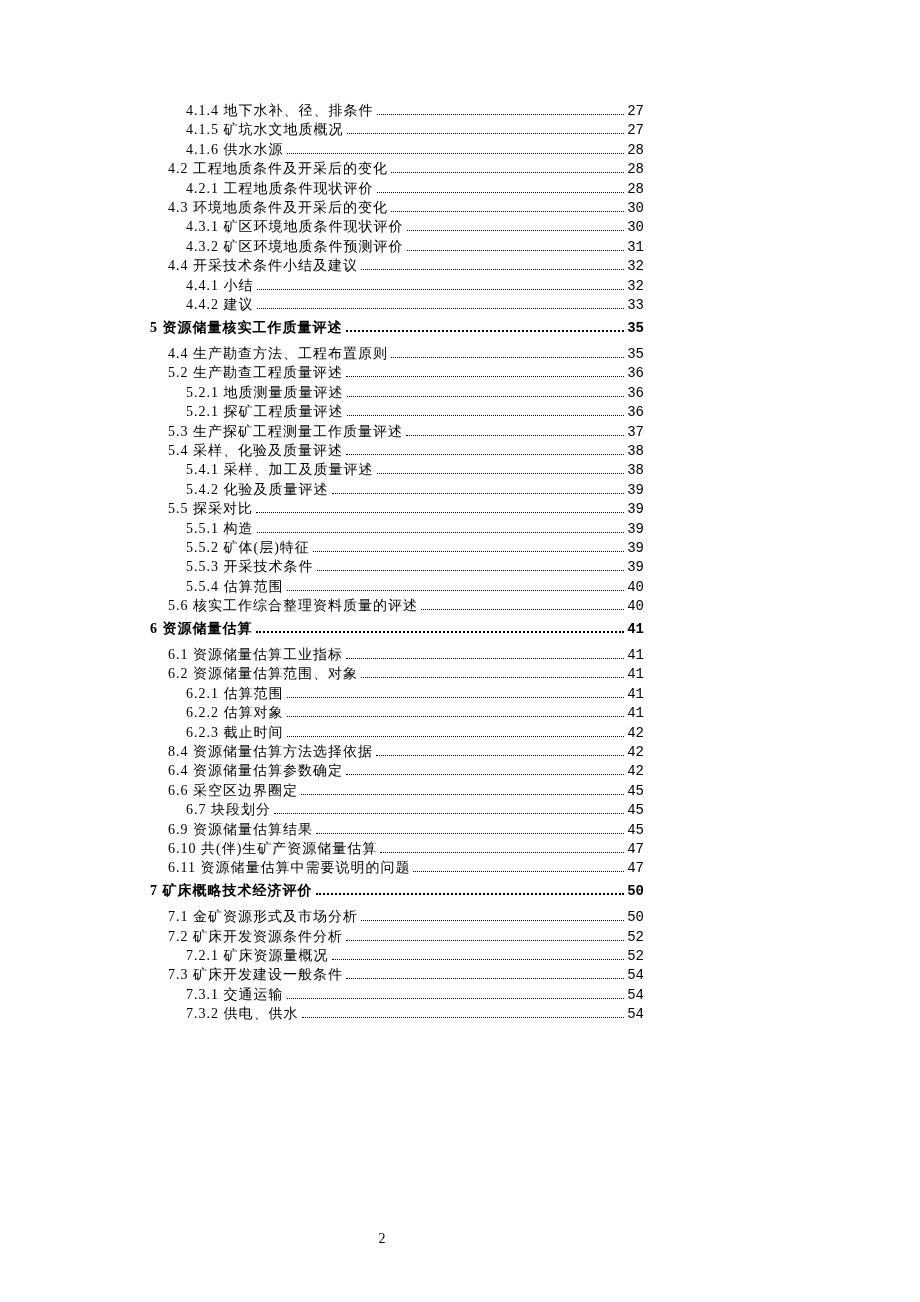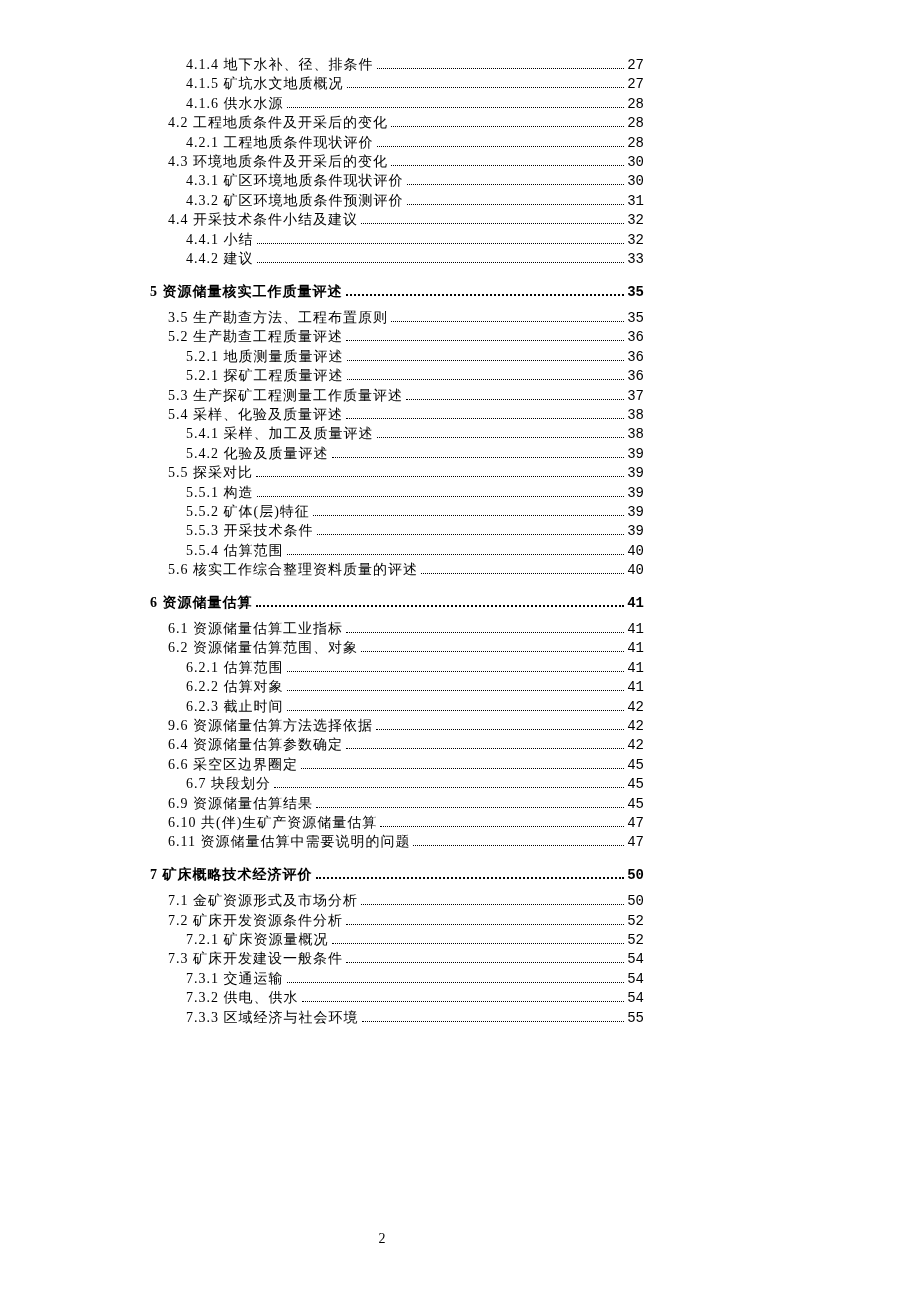--- a/index.html
+++ b/index.html
@@ -7,21 +7,21 @@
     padding: 0;
     background: #fff;
     font-family: "SimSun", "宋体", serif;
     color: #000;
   }
   .page {
     width: 764px;
     height: 1302px;
     position: relative;
     box-sizing: border-box;
-    padding: 56px 120px 0 150px;
+    padding: 102px 120px 0 150px;
     font-size: 14px;
   }
   .toc-line {
     display: flex;
     align-items: baseline;
     white-space: nowrap;
     line-height: 1.28;
     margin-bottom: 0.5px;
   }
   .toc-label {
@@ -32,21 +32,21 @@
     flex: 1 1 auto;
     overflow: hidden;
     border-bottom: 1.5px dotted #000;
     height: 0.60em;
     margin: 0 3px;
   }
   .toc-page {
     flex: 0 0 auto;
     font-family: Liberation Mono, monospace;
   }
-  .l1 { padding-left: 0; font-weight: bold; margin-top: 14px; margin-bottom: 7px; }
+  .l1 { padding-left: 0; font-weight: bold; margin-top: 4px; margin-bottom: 7px; }
   .l1 .toc-dots { border-bottom-width: 2px; }
   .l2 { padding-left: 18px; }
   .l3 { padding-left: 36px; }
   .page-num {
     position: absolute;
     bottom: 55px;
     left: 0;
     width: 100%;
     text-align: center;
     font-family: "Times New Roman", serif;
@@ -112,21 +112,21 @@
         <span class="toc-label">4.4.2 建议</span>
         <span class="toc-dots"></span>
         <span class="toc-page">33</span>
       </div>
       <div class="toc-line l1">
         <span class="toc-label">5 资源储量核实工作质量评述</span>
         <span class="toc-dots"></span>
         <span class="toc-page">35</span>
       </div>
       <div class="toc-line l2">
-        <span class="toc-label">3.5 生产勘查方法、工程布置原则</span>
+        <span class="toc-label">4.4 生产勘查方法、工程布置原则</span>
         <span class="toc-dots"></span>
         <span class="toc-page">35</span>
       </div>
       <div class="toc-line l2">
         <span class="toc-label">5.2 生产勘查工程质量评述</span>
         <span class="toc-dots"></span>
         <span class="toc-page">36</span>
       </div>
       <div class="toc-line l3">
         <span class="toc-label">5.2.1 地质测量质量评述</span>
@@ -212,21 +212,21 @@
         <span class="toc-label">6.2.2 估算对象</span>
         <span class="toc-dots"></span>
         <span class="toc-page">41</span>
       </div>
       <div class="toc-line l3">
         <span class="toc-label">6.2.3 截止时间</span>
         <span class="toc-dots"></span>
         <span class="toc-page">42</span>
       </div>
       <div class="toc-line l2">
-        <span class="toc-label">9.6 资源储量估算方法选择依据</span>
+        <span class="toc-label">8.4 资源储量估算方法选择依据</span>
         <span class="toc-dots"></span>
         <span class="toc-page">42</span>
       </div>
       <div class="toc-line l2">
         <span class="toc-label">6.4 资源储量估算参数确定</span>
         <span class="toc-dots"></span>
         <span class="toc-page">42</span>
       </div>
       <div class="toc-line l2">
         <span class="toc-label">6.6 采空区边界圈定</span>
@@ -280,21 +280,16 @@
       </div>
       <div class="toc-line l3">
         <span class="toc-label">7.3.1 交通运输</span>
         <span class="toc-dots"></span>
         <span class="toc-page">54</span>
       </div>
       <div class="toc-line l3">
         <span class="toc-label">7.3.2 供电、供水</span>
         <span class="toc-dots"></span>
         <span class="toc-page">54</span>
-      </div>
-      <div class="toc-line l3">
-        <span class="toc-label">7.3.3 区域经济与社会环境</span>
-        <span class="toc-dots"></span>
-        <span class="toc-page">55</span>
       </div>
     </div>
   <div class="page-num">2</div>
 </div>
 
 </body></html>

